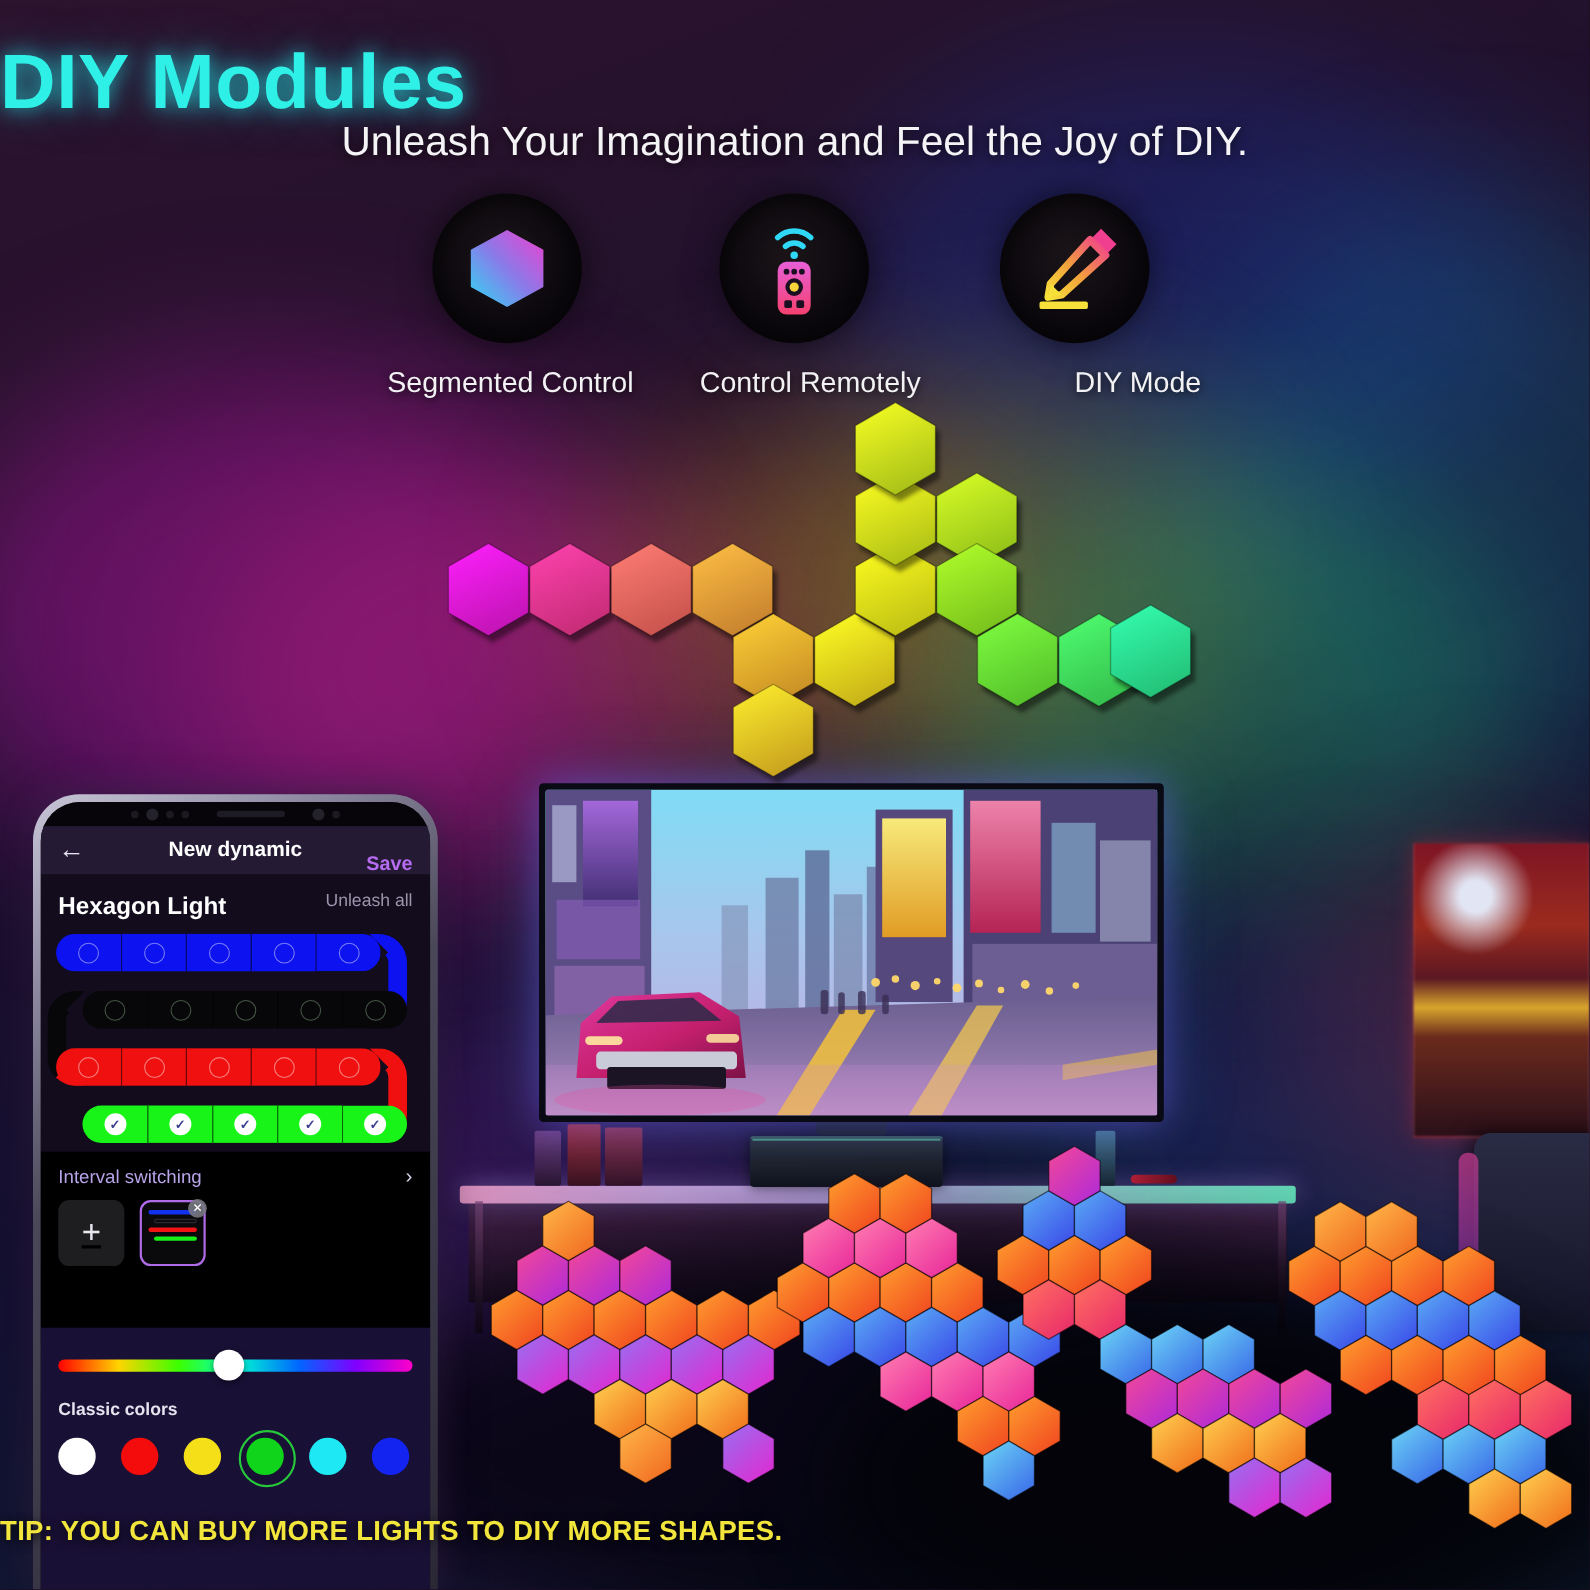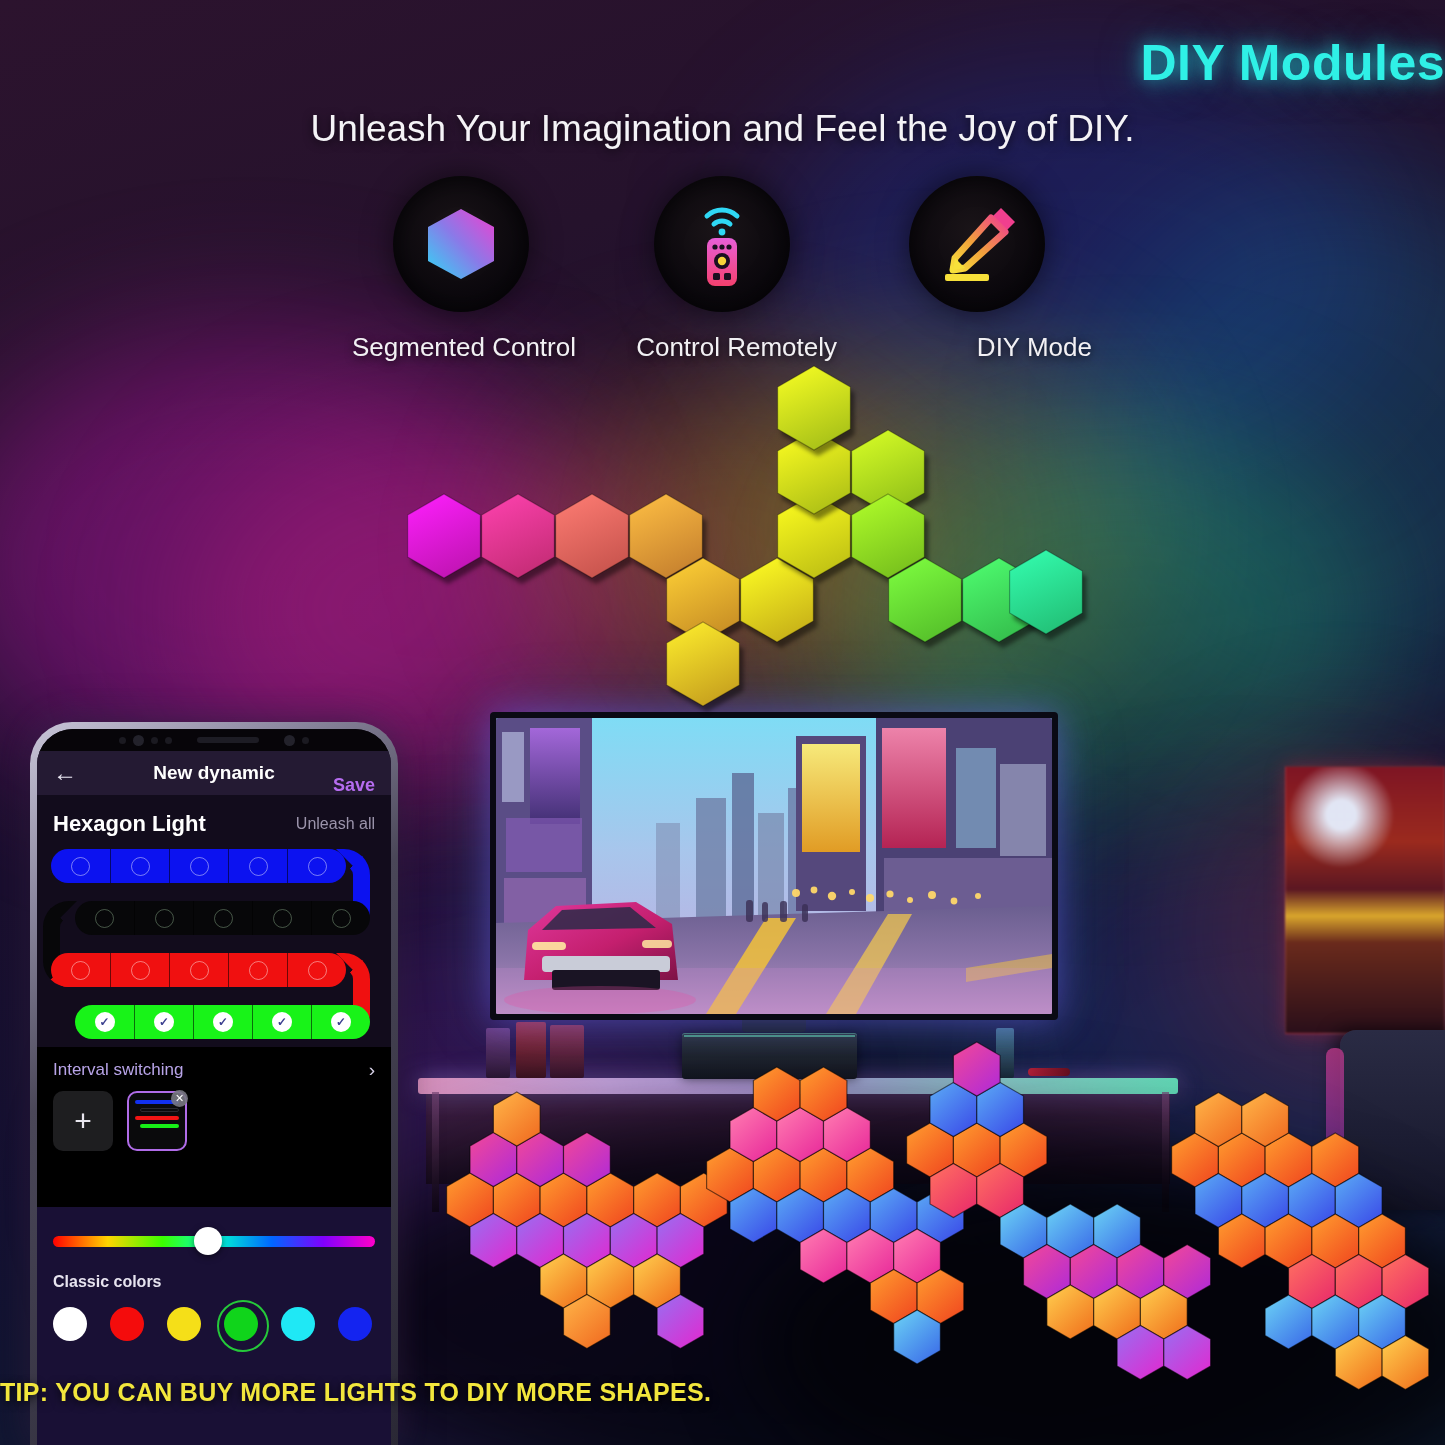--- a/index.html
+++ b/index.html
@@ -73,22 +73,22 @@
     background:
       radial-gradient(circle at 35% 18%, rgba(230,240,255,.95) 0 6%, rgba(0,0,0,0) 22%),
       linear-gradient(180deg,#7e1524 0%,#9b2a1e 28%,#5b1722 46%,#d9a62c 56%,#6a2a1c 66%,#2a0f1a 100%);
     box-shadow:0 0 18px rgba(200,40,60,.4);
     border:1px solid rgba(255,140,140,.25);
     filter:blur(1.1px);
   }
 
   
   .title {
-    position:absolute; top:34px; left:0; width:100%; text-align:right;
-    font-size:50px; font-weight:bold; letter-spacing:.5px;
+    position:absolute; top:34px; left:0; width:100%; text-align:left;
+    font-size:70px; font-weight:bold; letter-spacing:.5px;
     color:#2ff0e6;
     text-shadow:0 0 18px rgba(40,230,230,.75), 0 0 42px rgba(20,180,200,.5);
   }
   .subtitle {
     position:absolute; top:108px; left:0; width:100%; text-align:center;
     font-size:37px; color:#f4f3f6; font-weight:normal;
     text-shadow:0 2px 10px rgba(0,0,0,.7);
   }
 
   
@@ -156,21 +156,21 @@
   .app-title {
     position:absolute; left:0; right:0; text-align:center;
     font-size:19px; color:#ffffff; font-weight:bold; pointer-events:none;
   }
   .save-btn {
     margin-left:auto; font-size:18px; color:#b66cf0; font-weight:bold; z-index:2;margin-top:24px;
   }
   .app-body { background:#120c1c; height:calc(100% - 66px); position:relative; }
 
   .row-title {
-    display:flex; align-items:center; padding:16px 16px 8px 16px;gap:13px;
+    display:flex; align-items:flex-start; padding:16px 16px 8px 16px;gap:13px;
   }
   .row-title .name { font-size:22px; color:#fff; font-weight:bold; }
   .row-title .sel { margin-left:auto; font-size:16px; color:#9b94ab; }
 
   
   .serp { position:relative; margin:4px 14px 0 14px; height:210px; }
   .seg-row { position:absolute; height:34px; display:flex; }
   .seg {
     width:59px; height:34px; position:relative;
     border-left:1px solid rgba(0,0,0,.55);
@@ -182,21 +182,21 @@
     border:1.6px solid rgba(255,255,255,.45);
   }
   .seg .check {
     width:20px; height:20px; border-radius:50%; background:#fff;
     display:flex; align-items:center; justify-content:center;
     font-size:12px; color:#3b3f8f; font-weight:bold;
   }
 
   .interval {
     position:absolute; left:0; right:0; top:252px; height:172px;
-    background:#000; padding:12px 16px;
+    background:#000; padding:12px 16px;text-decoration:underline;
   }
   .interval-head { display:flex; align-items:center; }
   .interval-head .lbl { font-size:17px; color:#b8a4e8; }
   .interval-head .chev { margin-left:auto; color:#d8d2e8; font-size:19px; }
   .tiles { display:flex; gap:14px; margin-top:10px; }
   .tile-add {
     width:60px; height:60px; background:#1e1e20; border-radius:10px;
     display:flex; align-items:center; justify-content:center;
     color:#e8e6ee; font-size:30px; font-weight:300;
   }

